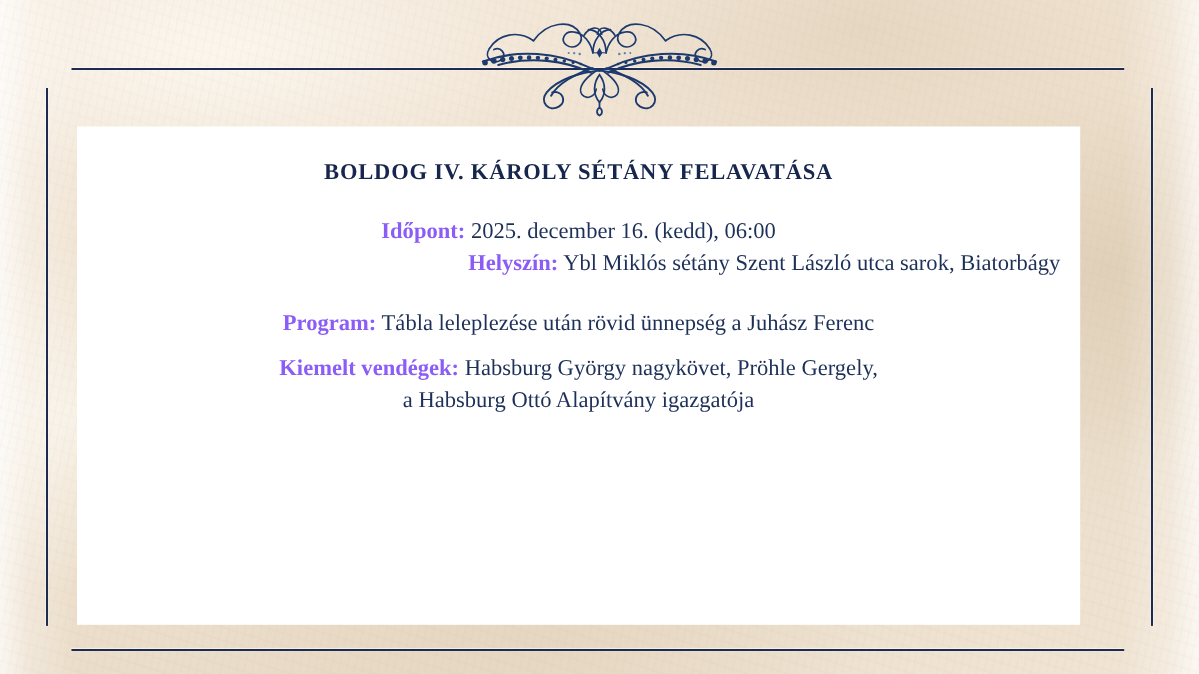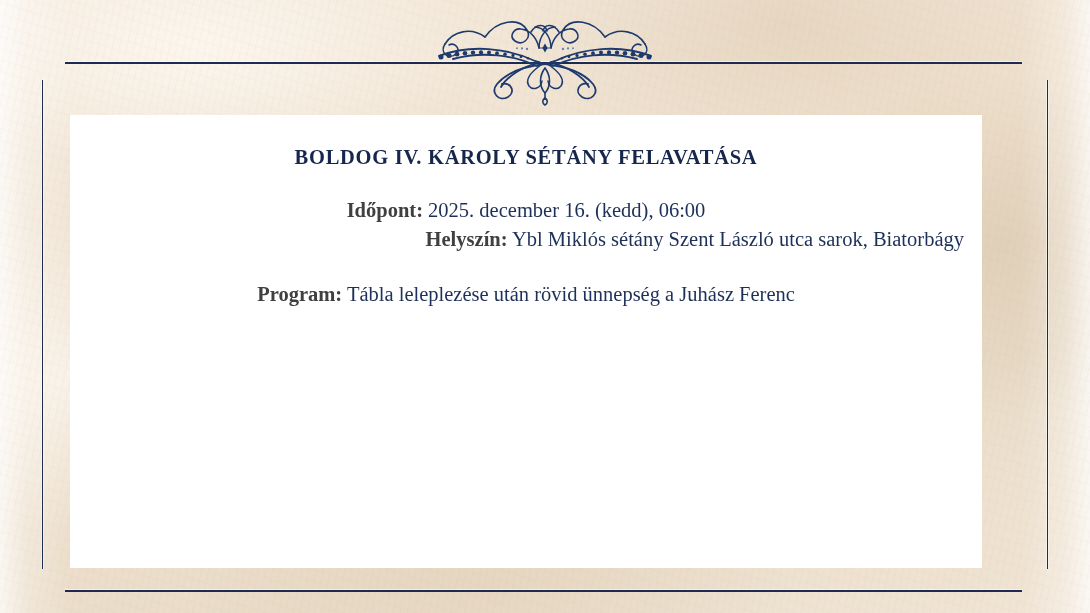--- a/index.html
+++ b/index.html
@@ -120,21 +120,21 @@
   .para {
     color:#1d3058;
     font-size:20.5px;
     line-height:1.42;
     margin-bottom:17px;
   }
   .para:last-child { margin-bottom:0; }
 
   .para .lbl {
     font-weight:bold;
-    color:#404040;
+    color:#8b5cf6;
   }
 
   #p-idopont  { margin-bottom:0; }
   #p-helyszin { margin-bottom:26px;text-align:right; }
   #p-program  { margin-bottom:12px; }
   #p-kisero   { margin-bottom:28px; }
   #p-vendegek { margin-bottom:0; }
 </style>
 </head>
 <body>
@@ -248,15 +248,20 @@
       <span class="lbl">Helyszín:</span>
       <span>Ybl Miklós sétány Szent László utca sarok, Biatorbágy</span>
     </p>
 
     <p class="para" id="p-program">
       <span class="lbl">Program:</span>
       <span>Tábla leleplezése után rövid ünnepség a Juhász Ferenc</span><br>
     </p>
 
 
+    <p class="para" id="p-vendegek">
+      <span class="lbl">Kiemelt vendégek:</span>
+      <span>Habsburg György nagykövet, Pröhle Gergely,</span><br>
+      <span>a Habsburg Ottó Alapítvány igazgatója</span>
+    </p>
 
   </div>
 </div>
 
 </body></html>

